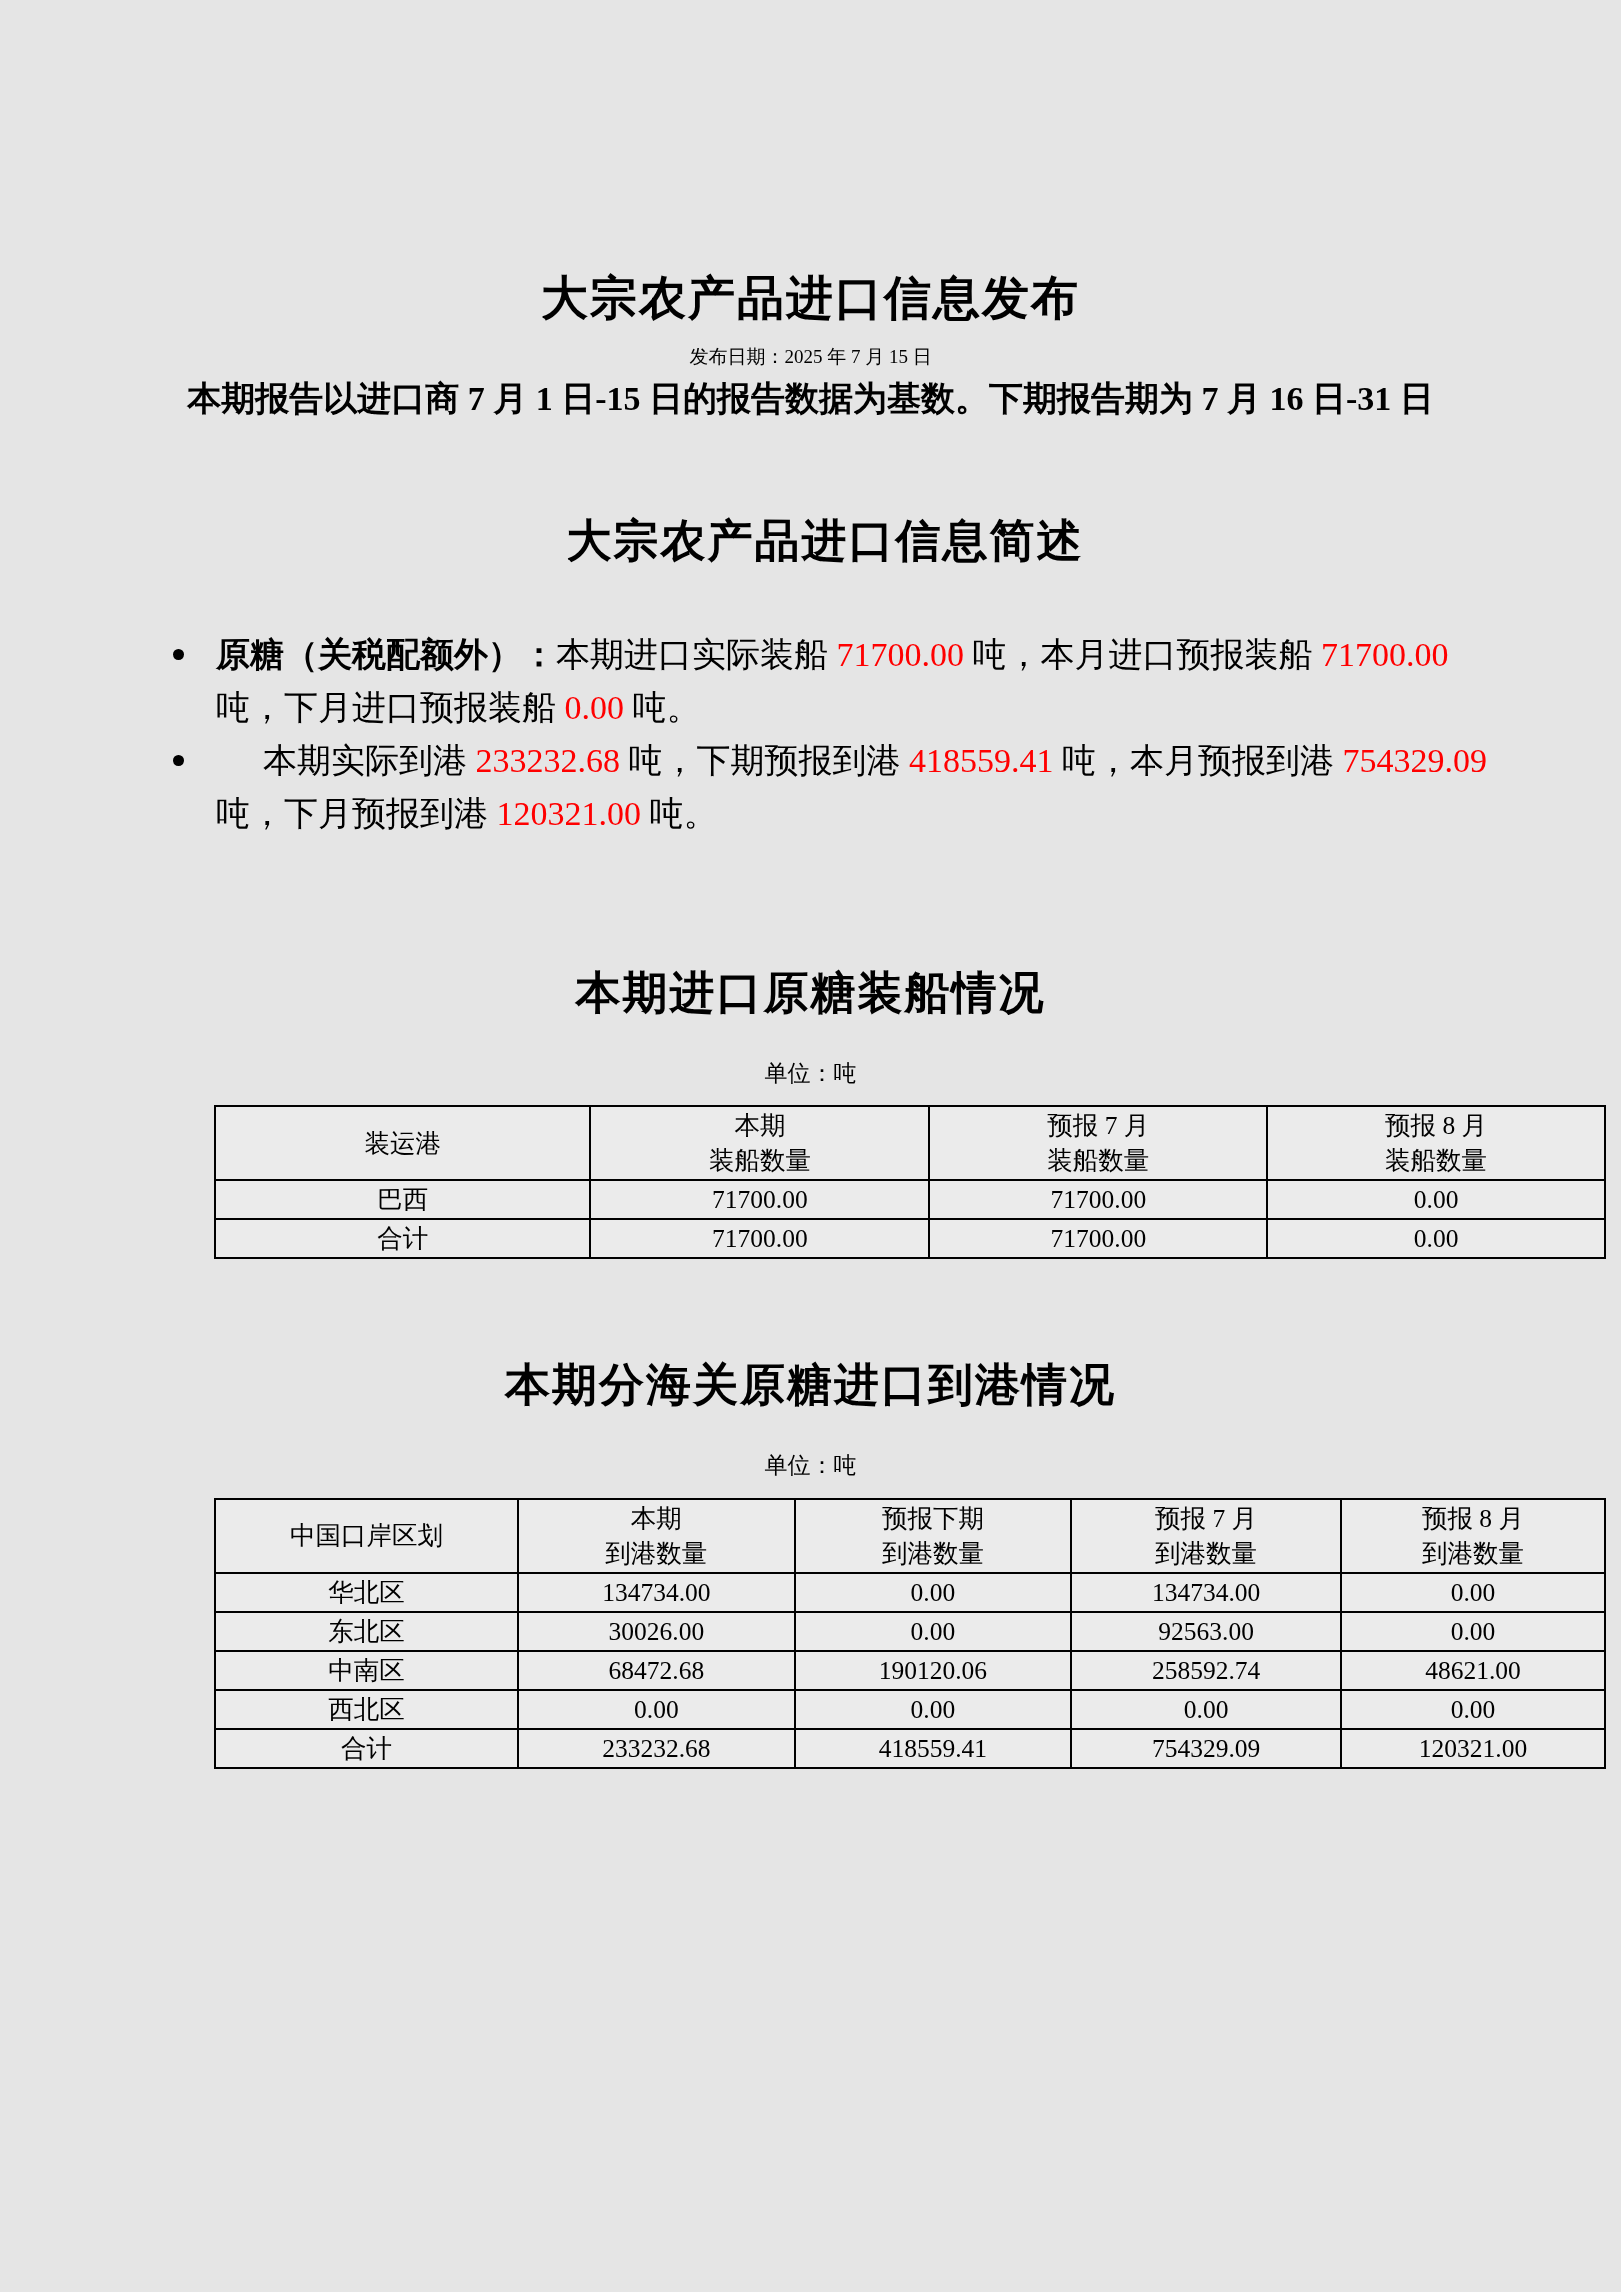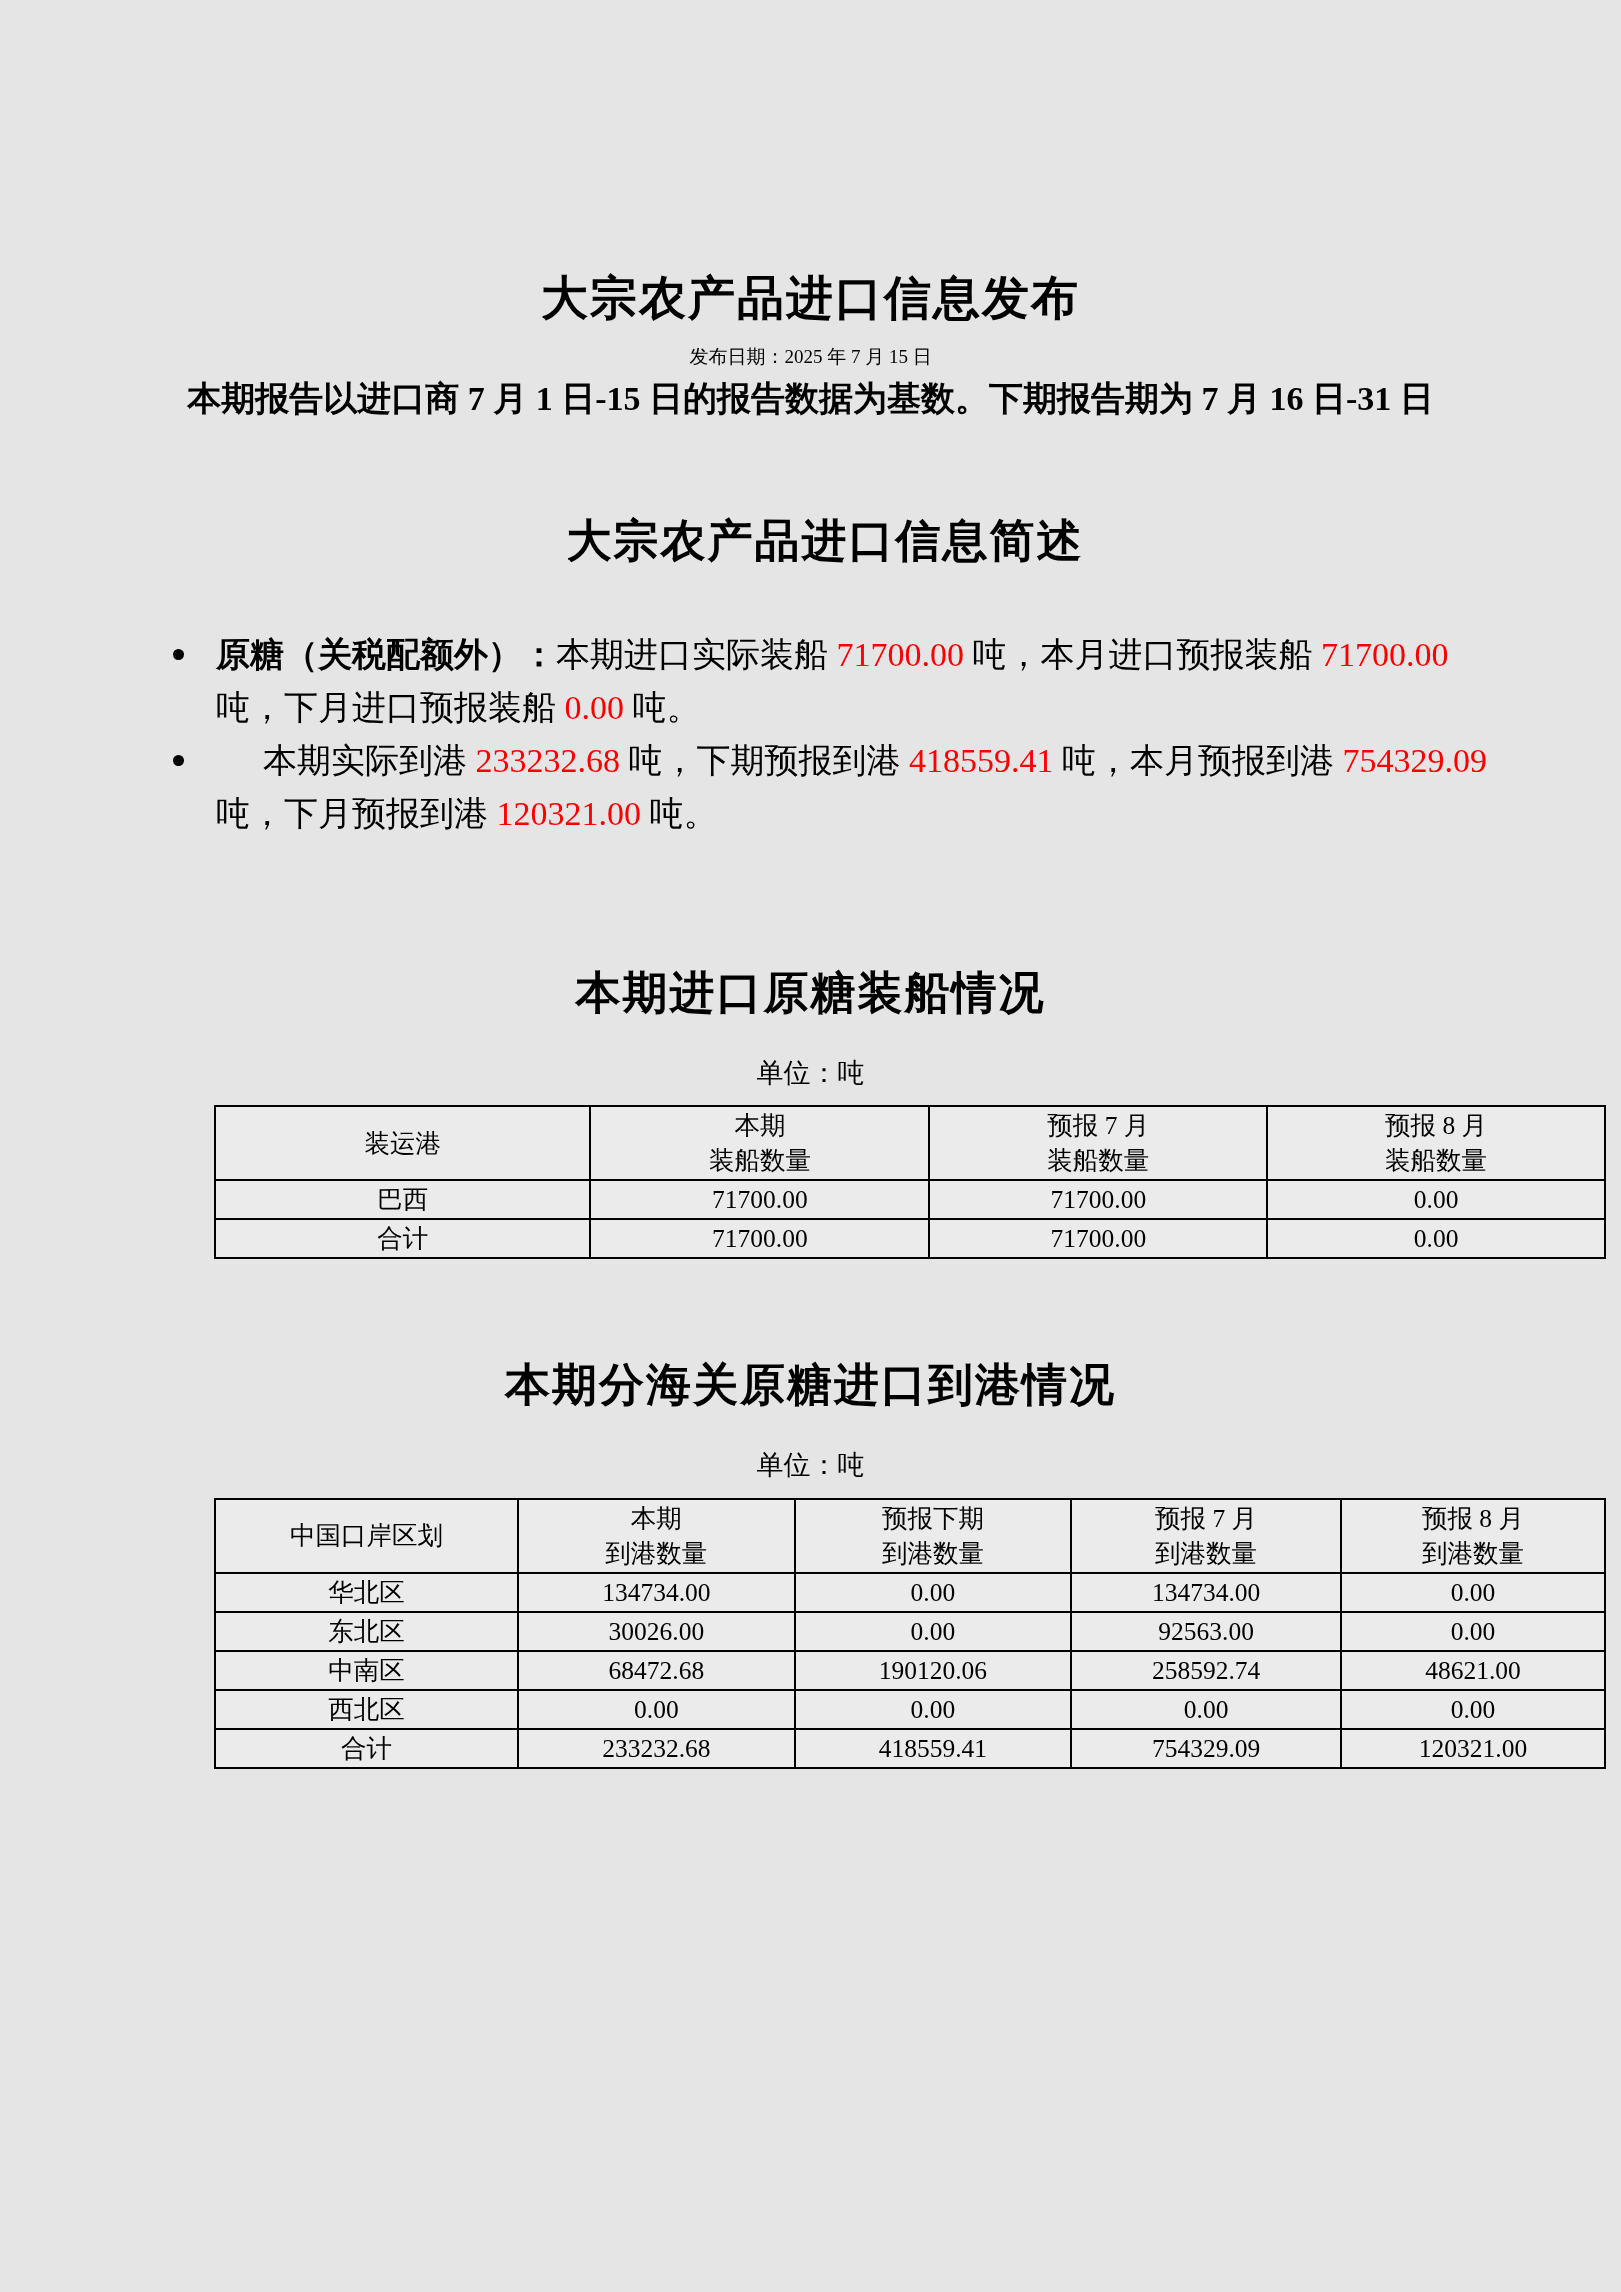--- a/index.html
+++ b/index.html
@@ -74,21 +74,21 @@
     font-size:45px;
     font-weight:bold;
     line-height:57px;
     letter-spacing:2px;
   }
   .heading-ship{margin-top:125px;}
   .heading-arrive{margin-top:98px;}
   .unit-label{
     margin-top:37px;
     text-align:center;
-    font-size:27px;
+    font-size:23px;
     line-height:29px;
   }
   .table-wrap{
     margin-top:17.6px;
     margin-left:214px;
     width:1392px;
   }
   table.doc-table{
     width:100%;
     border-collapse:collapse;

